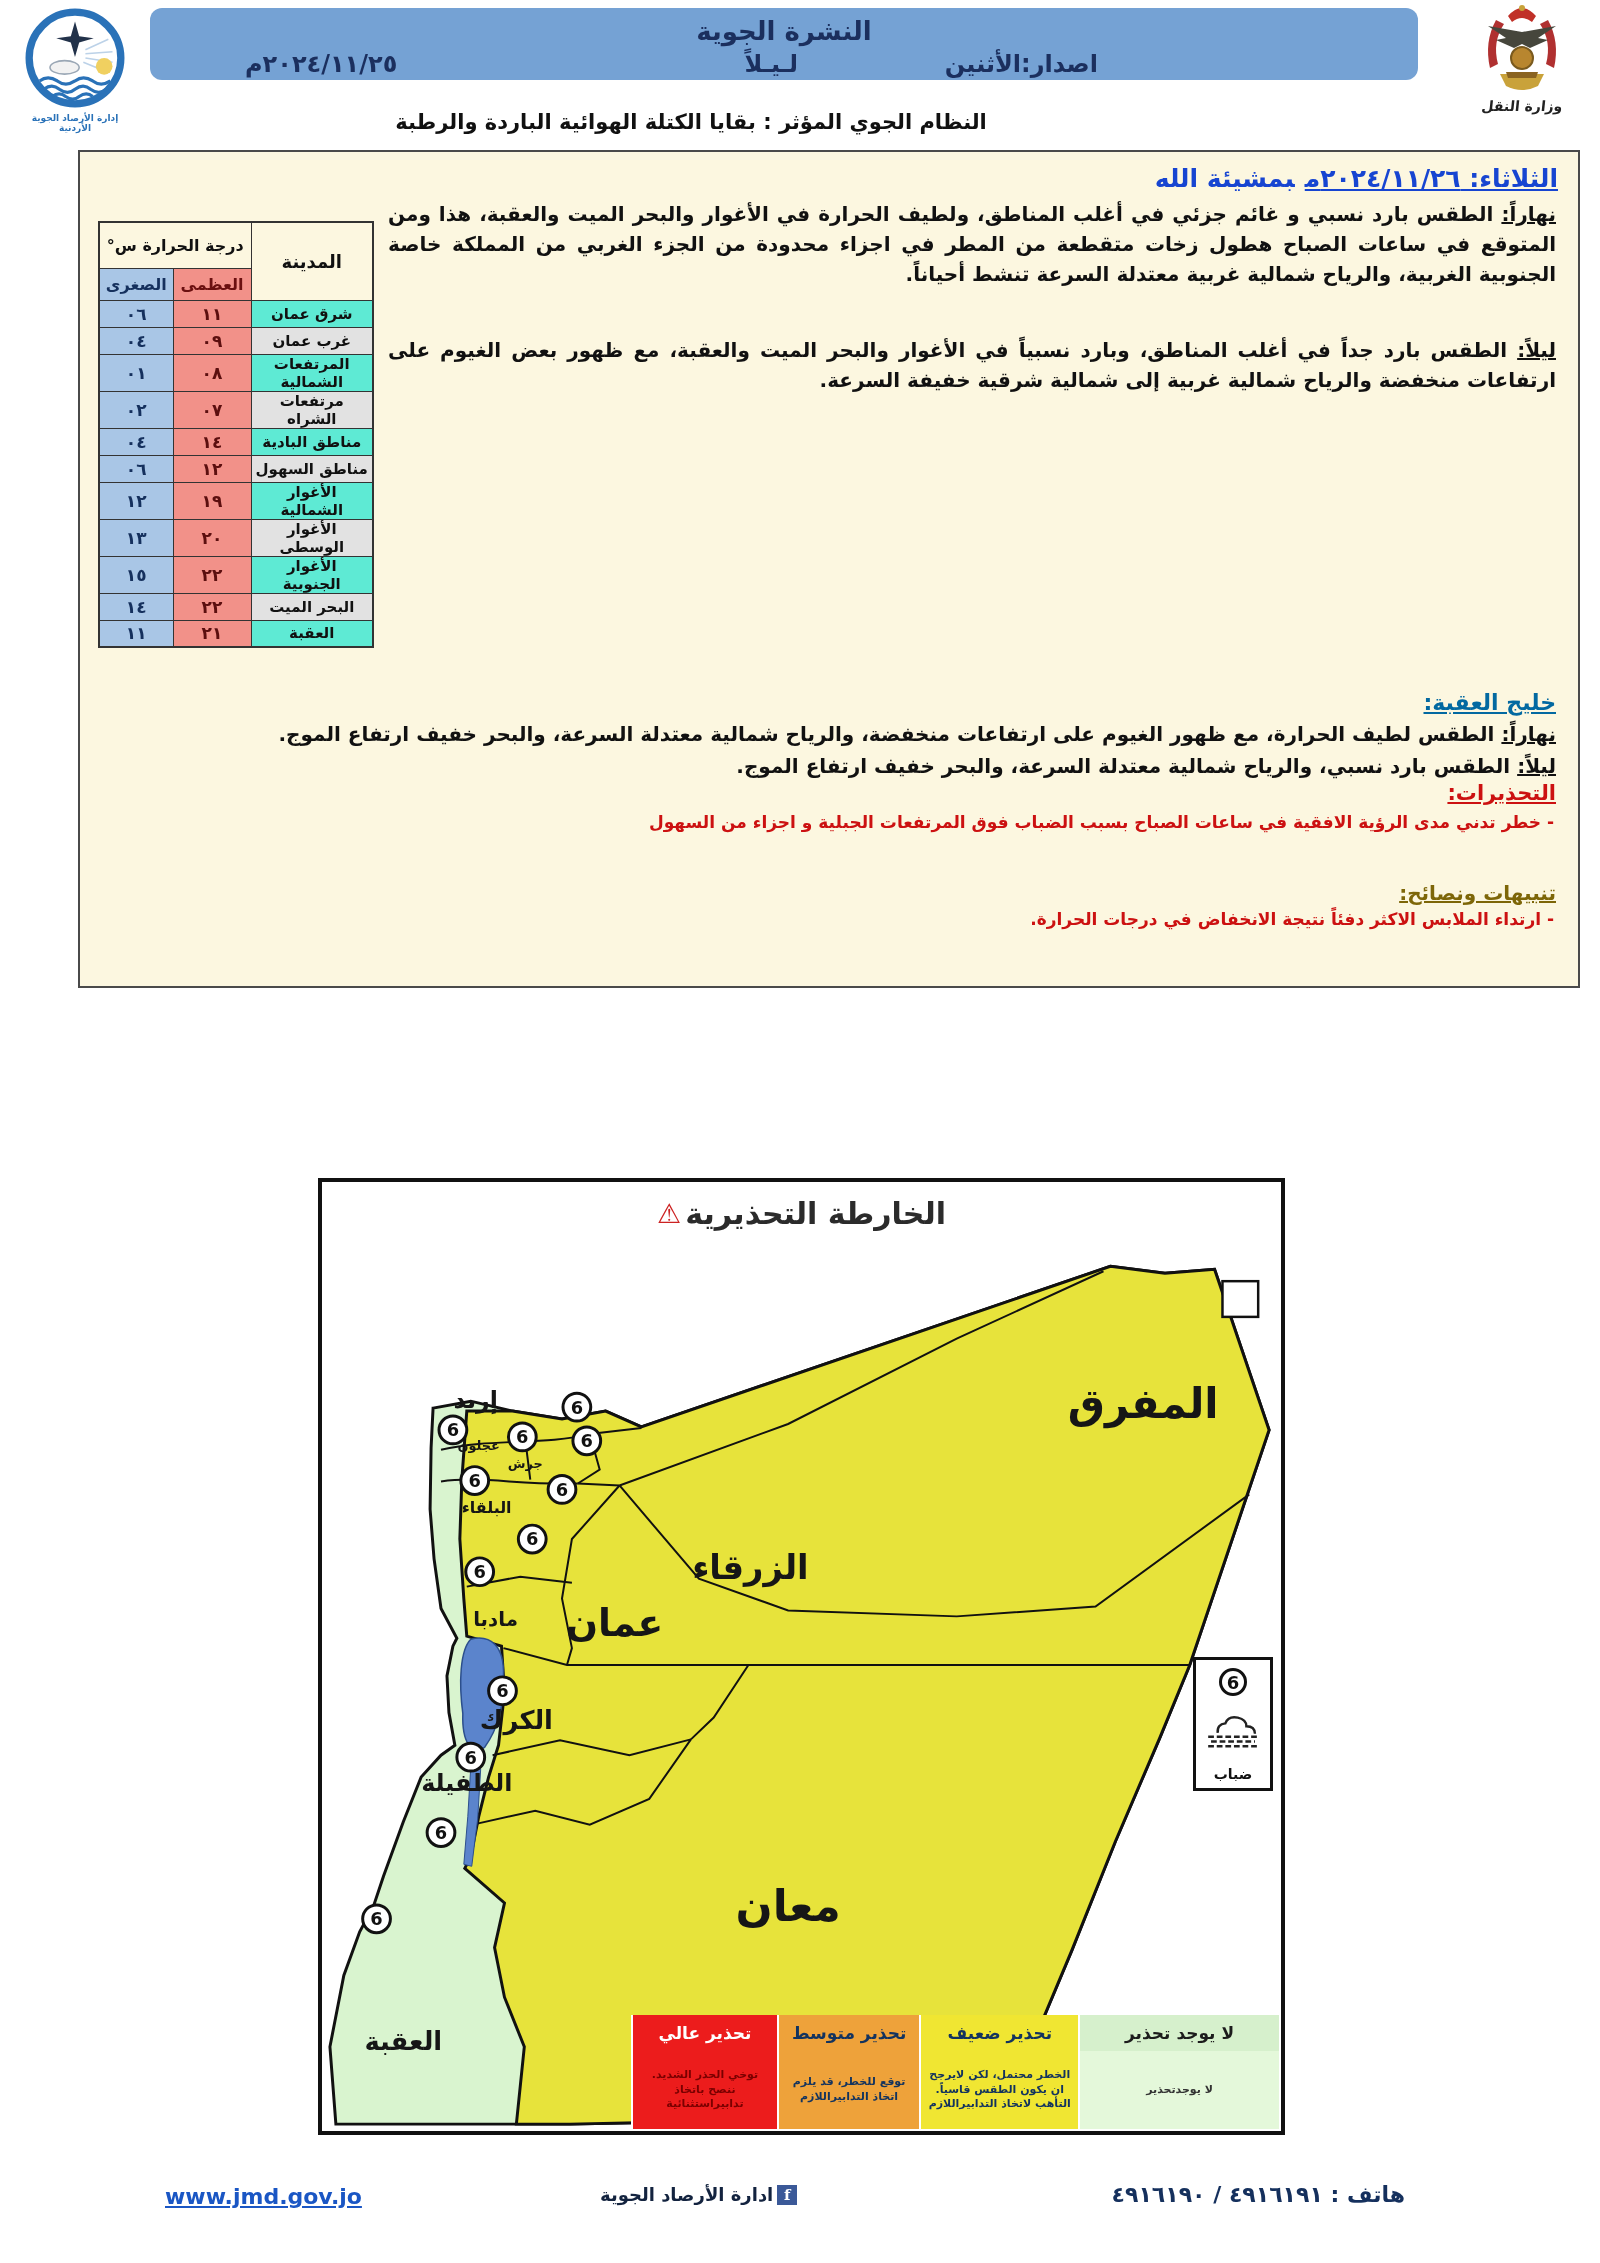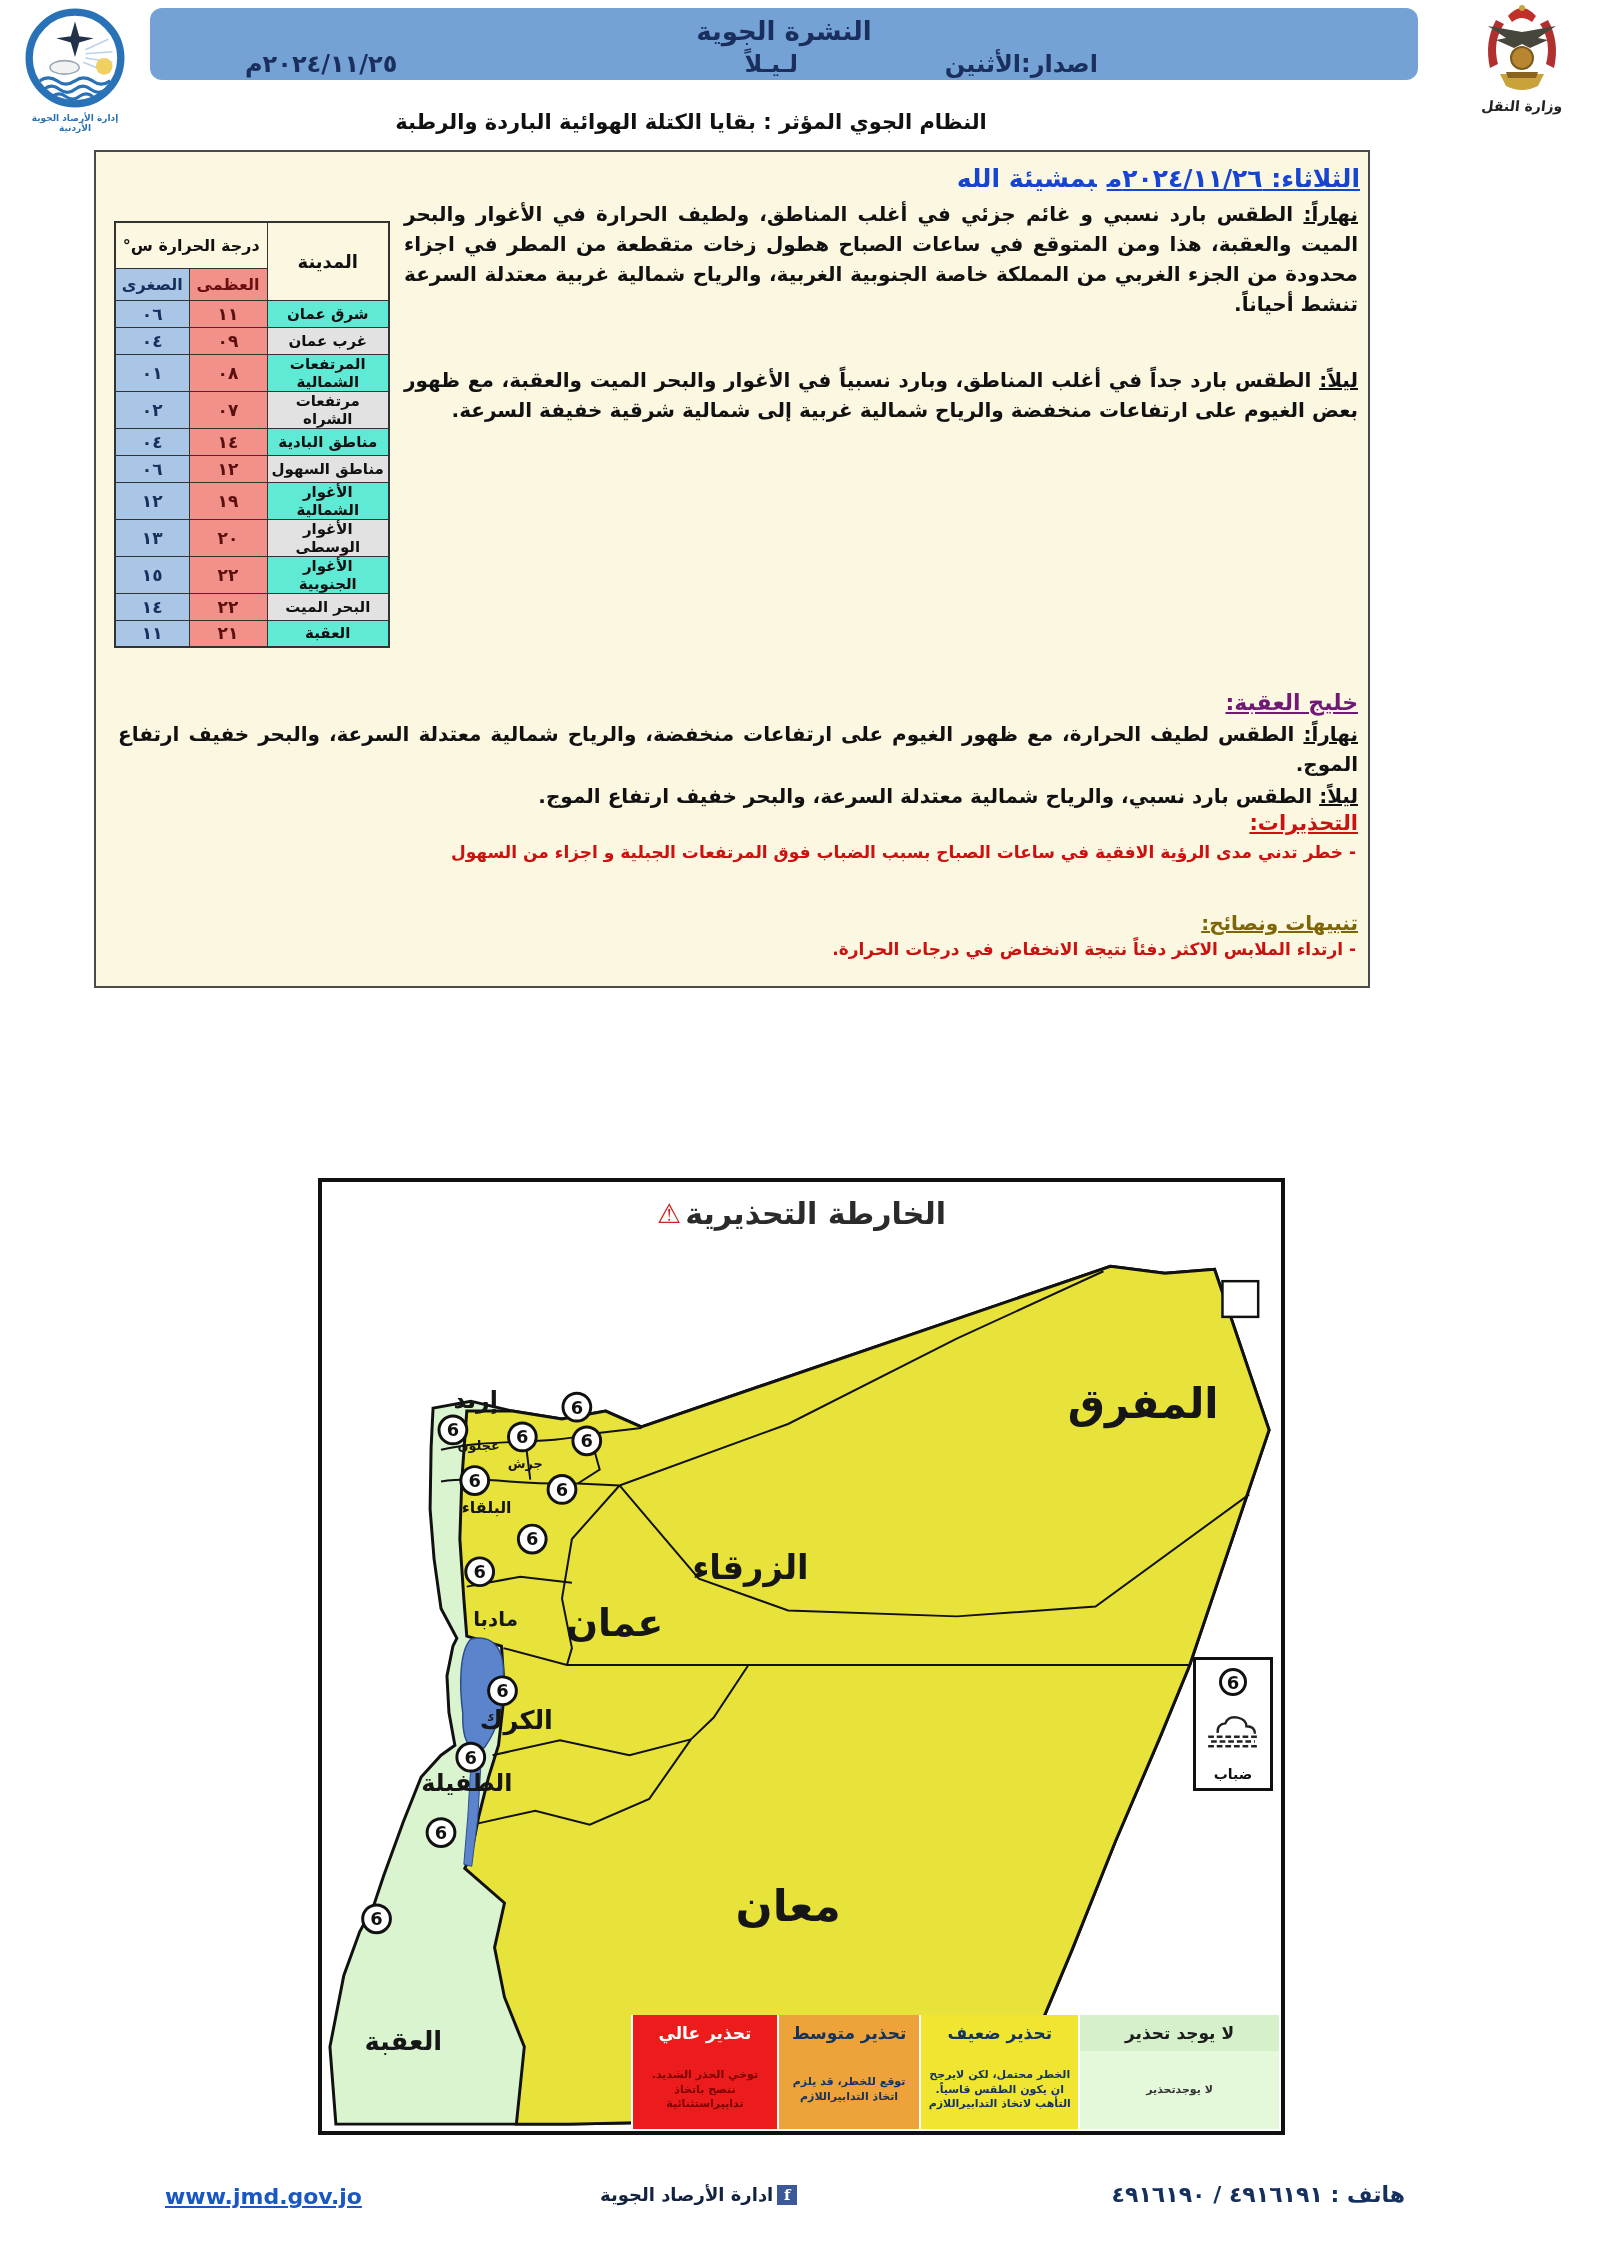--- a/index.html
+++ b/index.html
@@ -18,23 +18,23 @@
   .issue-period { position:absolute; right:620px; top:4px; }
   .issue-date { position:absolute; left:95px; top:4px; }
   .coat { position:absolute; top:2px; right:28px; width:100px; text-align:center; }
   .ministry-caption { font-size:14px; font-weight:bold; color:#222; margin-top:-4px;
     transform:skewX(-6deg); letter-spacing:-1px; }
 
   .system-line { position:absolute; top:110px; left:16px; width:1350px; text-align:center;
     direction:rtl; font-size:21px; font-weight:bold; color:#111; }
 
   
-  .bulletin-box { position:absolute; top:150px; left:94px; width:1276px; height:838px;
+  .bulletin-box { position:absolute; top:150px; left:78px; width:1502px; height:838px;
     background:#fcf7e0; border:2px solid #4a4a4a; direction:rtl;
-    padding:8px 4px 10px 12px; color:#111; }
+    padding:8px 16px 10px 12px; color:#111; }
   .date-line { font-size:25px; font-weight:bold; color:#1745d1; margin:4px 4px 6px 0; }
   .date-line .u { text-decoration:underline; }
   .date-suffix { margin-right:10px; }
 
   table.temps { float:left; direction:rtl; border-collapse:collapse; margin:22px 14px 8px 6px;
     border:2px solid #333; background:#fcf7e0; }
   table.temps th, table.temps td { border:1px solid #333; text-align:center; vertical-align:middle; }
   th.city-h { width:122px; font-size:18px; background:#fcf7e0; }
   th.temp-h { font-size:16px; background:#fcf7e0; height:46px; width:152px; }
   th.max-h { background:#f29189; color:#6b1010; font-size:16px; height:32px; width:78px; }
@@ -42,21 +42,21 @@
   td.city { font-size:15px; font-weight:bold; height:27px; background:#5eead4; padding:0 4px; }
   tr:nth-child(even) td.city { background:#e2e2e2; }
   td.maxv { background:#f29189; color:#5c0f0f; font-weight:bold; font-size:17px; }
   td.minv { background:#a9c6e6; color:#15305d; font-weight:bold; font-size:17px; }
 
   .para { font-size:20px; font-weight:bold; text-align:justify; line-height:1.5;
     margin:2px 6px 0 10px; }
   .para .lbl { text-decoration:underline; }
   .gap34 { height:34px; } .gap44 { height:44px; }
   .sec-heading { font-size:22px; font-weight:bold; text-decoration:underline; margin:0 6px 4px 0; }
-  .aqaba-h { color:#701a75; }
+  .aqaba-h { color:#0369a1; }
   .warn-h { color:#cc1111; font-size:21px; }
   .tips-h { color:#7d6608; font-size:20px; }
   .warn-line { color:#cc1111; font-size:17px; font-weight:bold; margin:2px 8px 2px 0; line-height:1.55; }
   .tip-line { color:#cc1111; font-size:17px; font-weight:bold; margin:2px 8px 0 0; }
 
   
   .map-box { position:absolute; top:1178px; left:318px; width:967px; height:957px;
     border:4px solid #111; background:#fff; }
   .map-title { position:absolute; top:14px; left:50%; transform:translateX(-50%);
     direction:rtl; display:flex; align-items:center; gap:4px;

